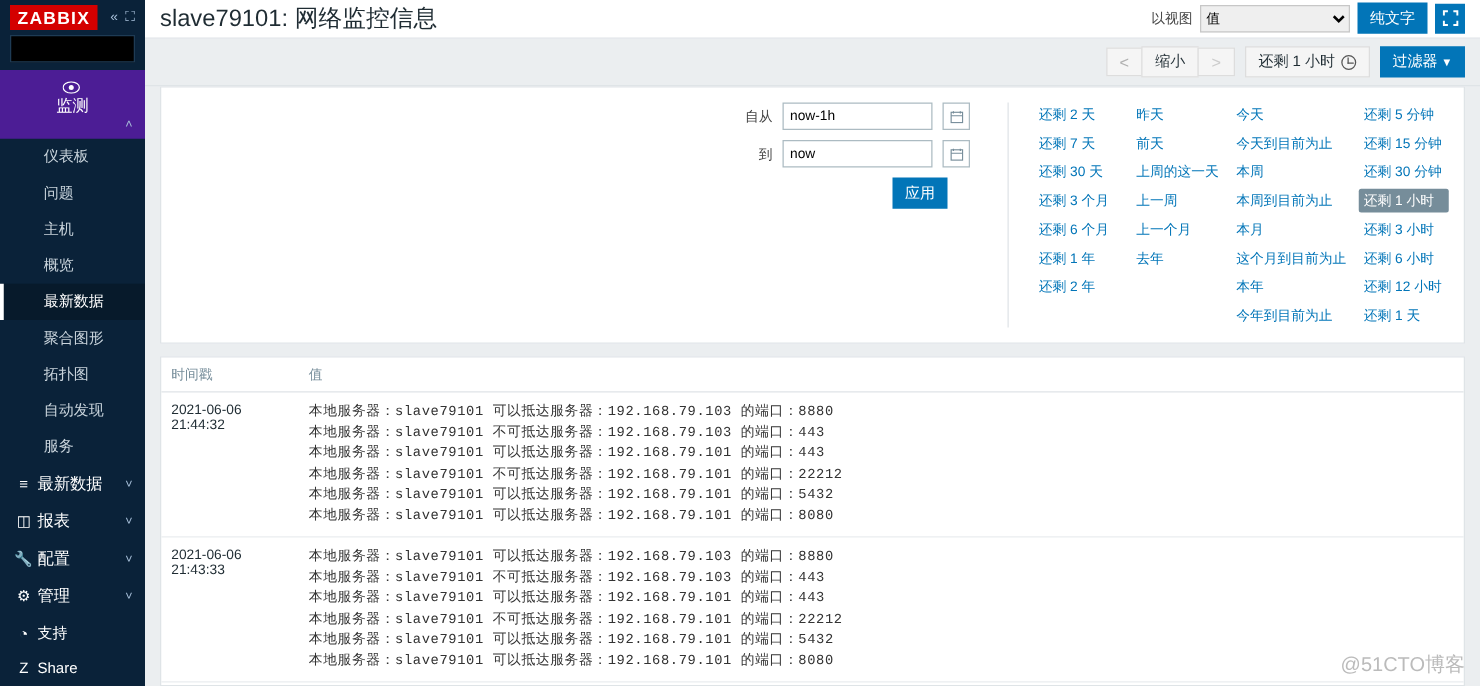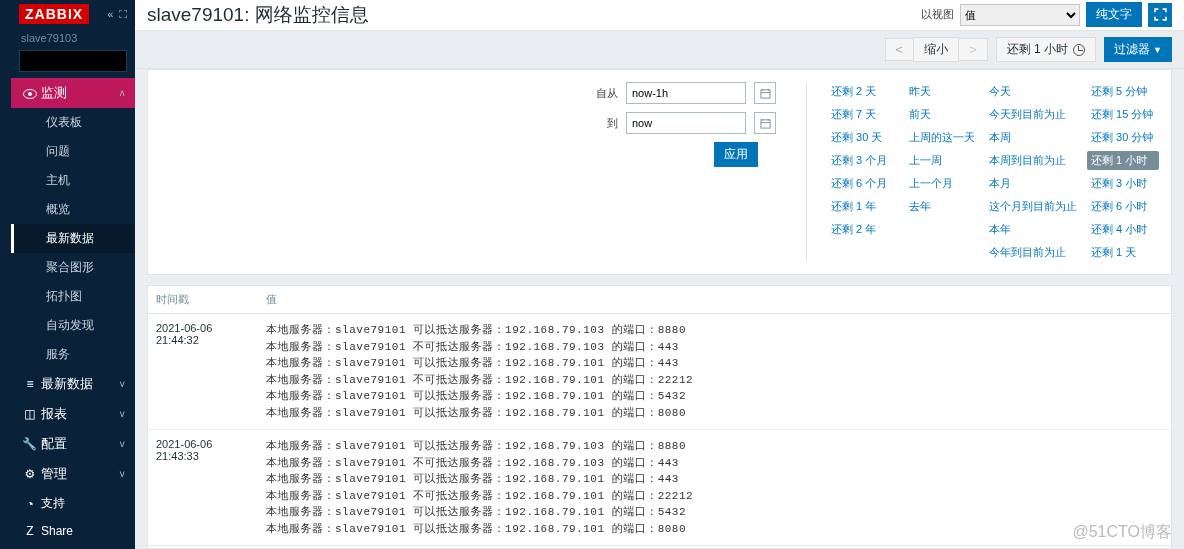--- a/index.html
+++ b/index.html
@@ -1,30 +1,30 @@
 <!DOCTYPE html>
 <html><head>
   <meta charset="utf-8">
   <style>
     * { margin: 0; padding: 0; box-sizing: border-box; }
     body { font-family: Arial, "Microsoft YaHei", sans-serif; font-size: 12px; background: #fff; color: #1f2c33; }
     .page { display: flex; width: 1184px; height: 549px; }
     
     
-    .sidebar { width: 135px; background: #0a2239; color: #fff; display: flex; flex-direction: column; overflow: hidden; flex-shrink: 0; padding-left: 11px; }
+    .sidebar { width: 116px; background: #0a2239; color: #fff; display: flex; flex-direction: column; overflow: hidden; flex-shrink: 0; }
     .sidebar-top { display: flex; align-items: center; padding: 4px 8px; }
     .logo { background: #d40000; color: #fff; font-weight: bold; padding: 2px 6px; font-size: 14px; letter-spacing: 1px; }
     .collapse-btns { margin-left: auto; display: flex; gap: 6px; color: #a8c0da; font-size: 11px; }
     .server-label { color: #768d9a; padding: 4px 10px 6px; font-size: 11px; }
     .search-wrap { padding: 0 8px 6px; }
     .search-box { background: #000; width: 100%; height: 22px; display: flex; align-items: center; border: 1px solid #1e3b54; }
     .search-box input { flex: 1; background: transparent; border: none; outline: none; color: #ccc; padding: 0 4px; font-size: 11px; }
     .menu-section { }
     .menu-header { display: flex; align-items: center; padding: 6px 10px; font-size: 13px; cursor: pointer; }
-    .menu-header.active { background: #be185d; }
+    .menu-header.active { background: #4c1d95; flex-direction: column; }
     .menu-header .micon { width: 18px; text-align: center; margin-right: 2px; font-size: 12px; }
     .menu-header .chev { margin-left: auto; font-size: 10px; color: #a8c0da; }
     .submenu { }
     .sub-item { display: block; padding: 6px 10px 6px 32px; color: #c9d4dc; font-size: 12px; cursor: pointer; border-left: 3px solid transparent; }
     .sub-item.selected { background: #071a2b; border-left: 3px solid #fff; color: #fff; }
     .menu-footer { margin-top: auto; }
     .fitem { display: flex; align-items: center; padding: 6px 10px; color: #fff; cursor: pointer; }
     .fitem .micon { width: 18px; text-align: center; margin-right: 2px; font-size: 12px; }
     
     
@@ -76,21 +76,20 @@
 <div class="page">
 
   <div class="sidebar">
     <div class="sidebar-top">
       <span class="logo">ZABBIX</span>
       <span class="collapse-btns">
         <span>«</span>
         <span>⛶</span>
       </span>
     </div>
-    <div class="server-label">slave79103</div>
     <div class="search-wrap">
       <div class="search-box">
         <input type="text" style="">
 
       </div>
     </div>
     <div class="menu-section">
       <div class="menu-header active">
         <span class="micon">
           <svg width="14" height="10" viewBox="0 0 14 10">
@@ -235,21 +234,21 @@
             <span class="tlink">本年</span>
             <span class="tlink">今年到目前为止</span>
           </div>
           <div class="tcol">
             <span class="tlink">还剩 5 分钟</span>
             <span class="tlink">还剩 15 分钟</span>
             <span class="tlink">还剩 30 分钟</span>
             <span class="tlink selected">还剩 1 小时</span>
             <span class="tlink">还剩 3 小时</span>
             <span class="tlink">还剩 6 小时</span>
-            <span class="tlink">还剩 4 小时</span>
+            <span class="tlink">还剩 12 小时</span>
             <span class="tlink">还剩 1 天</span>
           </div>
         </div>
     </div>
 
     <div class="data-area">
       <div class="data-header">
         <div class="dh-ts">时间戳</div>
         <div class="dh-val">值</div>
       </div>

